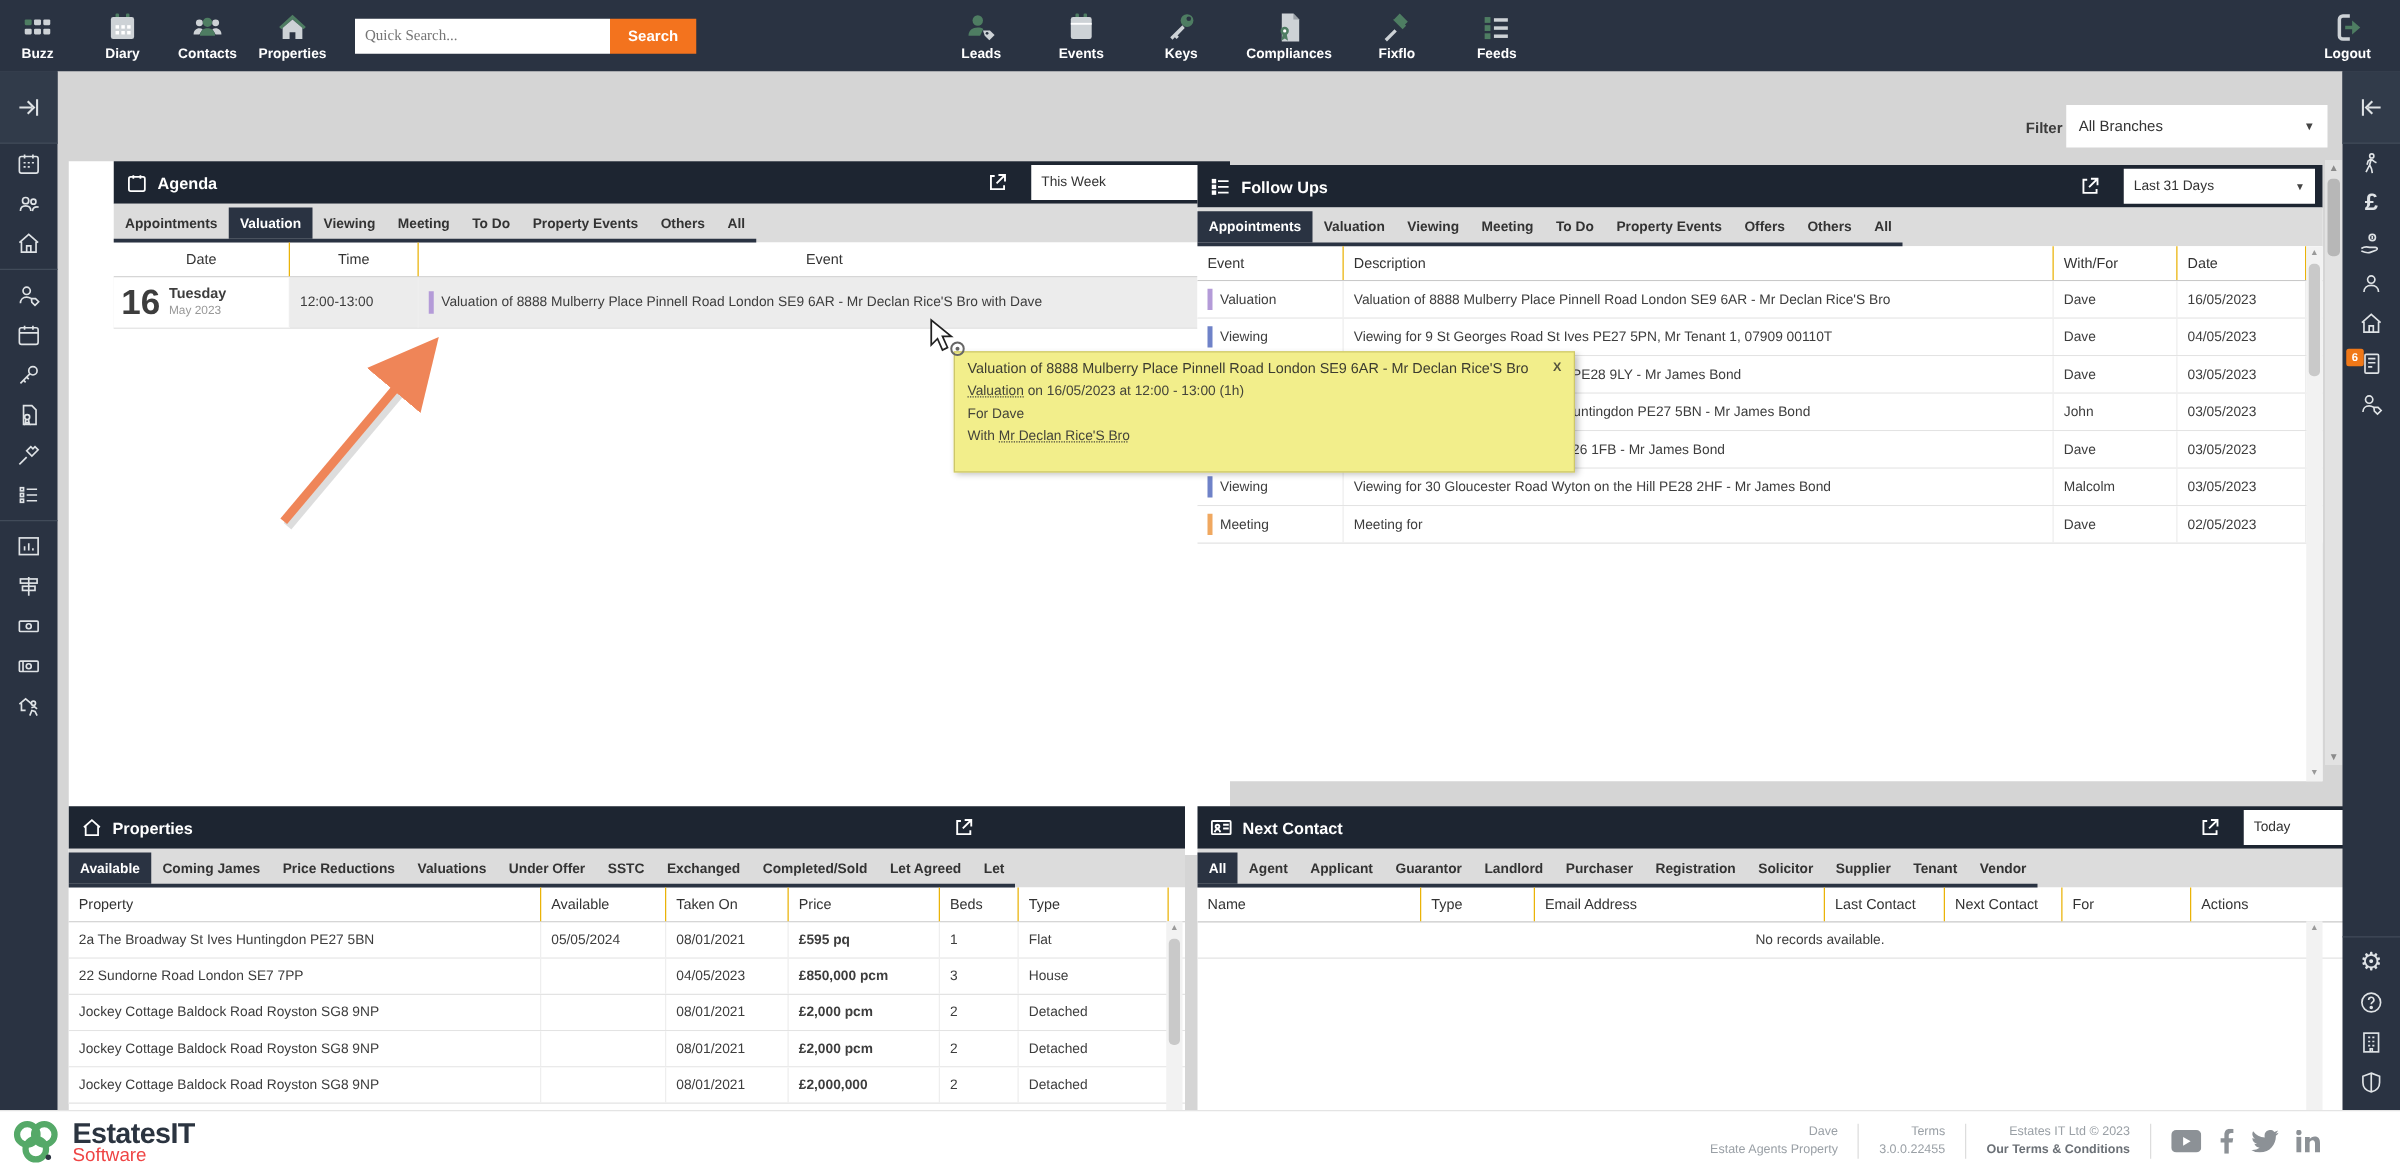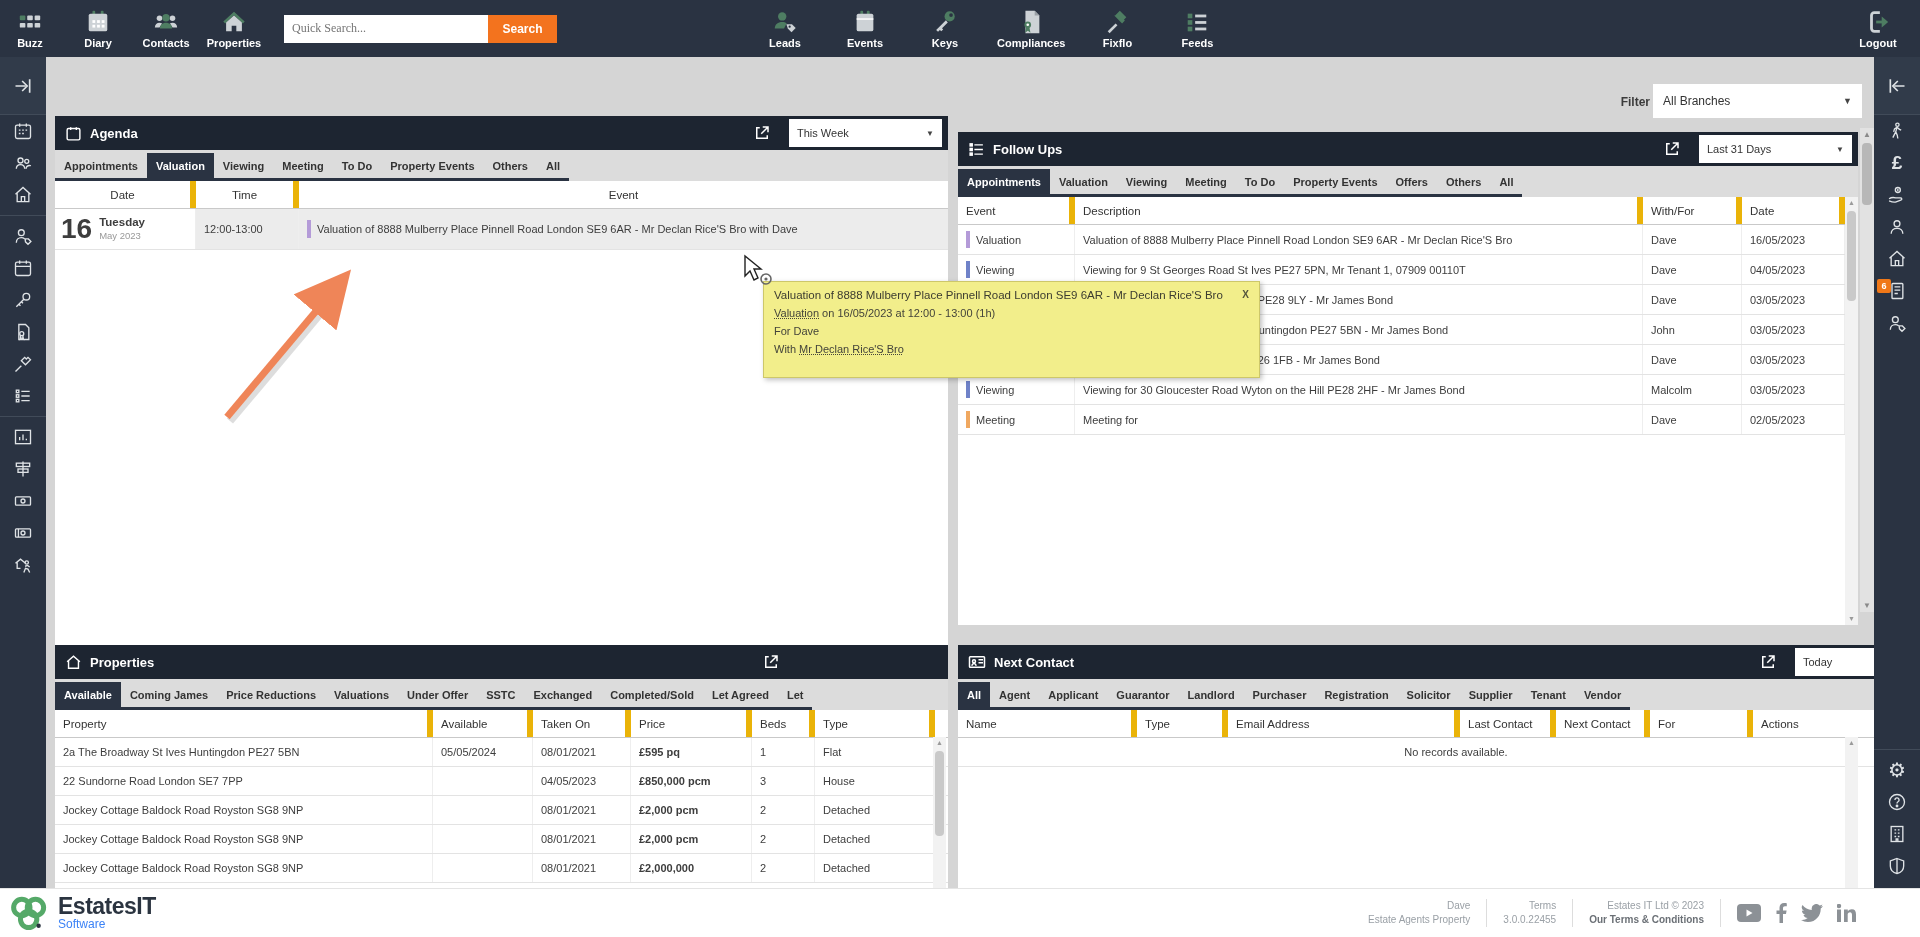--- a/index.html
+++ b/index.html
@@ -25,36 +25,36 @@
   .rail.left{left:0;}
   .rail.right{right:0;}
   .rail .topcell{width:100%;height:58px;display:flex;align-items:center;justify-content:center;border-bottom:1px solid #414b59;background:#313b4a;box-sizing:border-box;}
   .rail .ritem{position:relative;padding:6px 0;cursor:pointer;display:flex;justify-content:center;width:100%;}
   .rail .rdivider{width:100%;border-top:1px solid #414b59;margin:4px 0;}
   .rail .spacer{flex:1;}
   .glyph{color:#dfe3e6;font-size:18px;line-height:20px;text-align:center;width:22px;}
   .badge{position:absolute;left:3px;top:4px;background:var(--badge_orange,#f07818);color:#fff;font-size:9px;font-weight:bold;width:14px;height:14px;display:flex;align-items:center;justify-content:center;border-radius:2px;}
   
   .panel{position:absolute;background:#fff;z-index:4;}
-  #agenda{left:55px;top:116px;width:893px;height:555px;}
+  #agenda{left:55px;top:129px;width:893px;height:555px;padding-left:36px;}
   #followups{left:958px;top:132px;width:900px;height:493px;}
   #properties{left:55px;top:645px;width:893px;height:243px;}
   #nextcontact{left:958px;top:645px;width:996px;height:243px;text-align:right;}
   .phead{height:34px;background:var(--header_dark,#1d2531);display:flex;align-items:center;color:#fff;padding:0 6px 0 10px;box-sizing:border-box;gap:8px;}
   .ptitle{font-size:13px;font-weight:bold;}
   .phead .grow{flex:1;}
   .openicon{cursor:pointer;margin-right:10px;}
   .range-select{width:153px;height:28px;background:#fff;color:#333;font-size:11px;display:flex;align-items:center;padding:0 8px;box-sizing:border-box;cursor:pointer;}
   .range-select .caret{margin-left:auto;font-size:8px;color:#444;}
   .tabsrow{height:31px;background:#dcdcdc;display:flex;align-items:flex-end;padding-left:0;}
   .tabset{display:inline-flex;border-bottom:3px solid var(--navy,#2a3342);align-items:flex-end;}
   .tab{font-size:11px;font-weight:bold;color:#333;padding:7px 9px 6px 9px;cursor:pointer;white-space:nowrap;}
   .tab.active{background:var(--navy,#2a3342);color:#fff;}
   .thead{display:flex;height:27px;border-bottom:1px solid #c9c9c9;background:#fff;}
-  .thead .th{font-size:11.5px;color:#333;display:flex;align-items:center;padding:0 8px;box-sizing:border-box;border-right:6px solid #eab308;}
+  .thead .th{font-size:11.5px;color:#333;display:flex;align-items:center;padding:0 8px;box-sizing:border-box;border-right:1px solid #eab308;}
   .trow{display:flex;border-bottom:1px solid #e3e3e3;background:#fff;cursor:pointer;}
   .trow .td{font-size:11px;color:#3d3d3d;display:flex;align-items:center;padding:0 8px;box-sizing:border-box;border-right:1px solid #eee;overflow:hidden;white-space:nowrap;}
   
   .ag-c1{width:141px;justify-content:center;}
   .ag-c2{width:103px;text-align:right;}
   .ag-c3{flex:1;}
   .thead .ag-c2,.thead .ag-c3{justify-content:center;}
   .agrow{height:40px;background:#ececec;}
   .agrow .ag-c1{justify-content:flex-start;padding-left:6px;background:#fff;}
   .bigday{font-size:28px;font-weight:bold;color:#3d3d3d;margin-right:7px;line-height:40px;}
@@ -109,21 +109,21 @@
   .tooltip .tclose{margin-left:auto;font-size:10px;font-weight:bold;color:#55553d;cursor:pointer;padding-left:8px;}
   .tooltip .tline{font-size:11px;color:#44443a;margin-top:6px;}
   .tooltip .tlink{text-decoration:underline dotted;cursor:pointer;}
   
   .annot-arrow{position:absolute;left:195px;top:265px;z-index:45;pointer-events:none;}
   .cursor{position:absolute;left:741px;top:254px;z-index:50;pointer-events:none;}
   
   .footer{position:absolute;left:0;bottom:0;width:1920px;height:49px;background:#fff;z-index:25;display:flex;align-items:center;border-top:1px solid #e4e4e4;box-sizing:border-box;}
   .brand{display:flex;align-items:center;margin-left:8px;gap:6px;}
   .brandtext .bt1{font-size:23px;font-weight:bold;color:#2b3440;line-height:22px;letter-spacing:-.5px;}
-  .brandtext .bt2{font-size:12px;color:#3b82f6;line-height:15px;}
+  .brandtext .bt2{font-size:15px;color:#ef4444;line-height:15px;}
   .fmeta{margin-left:auto;display:flex;align-items:center;}
   .fcol{display:flex;flex-direction:column;align-items:flex-end;padding:0 16px;border-right:1px solid #ddd;font-size:10px;color:#9aa0a6;line-height:14px;}
   .fcol .strong{font-weight:bold;color:#6b7076;}
   .socials{display:flex;align-items:center;gap:14px;padding:0 18px 0 16px;margin-right:46px;}
   .socials .sico{cursor:pointer;}
 </style>
 </head>
 <body>
 
 <div id="root">

